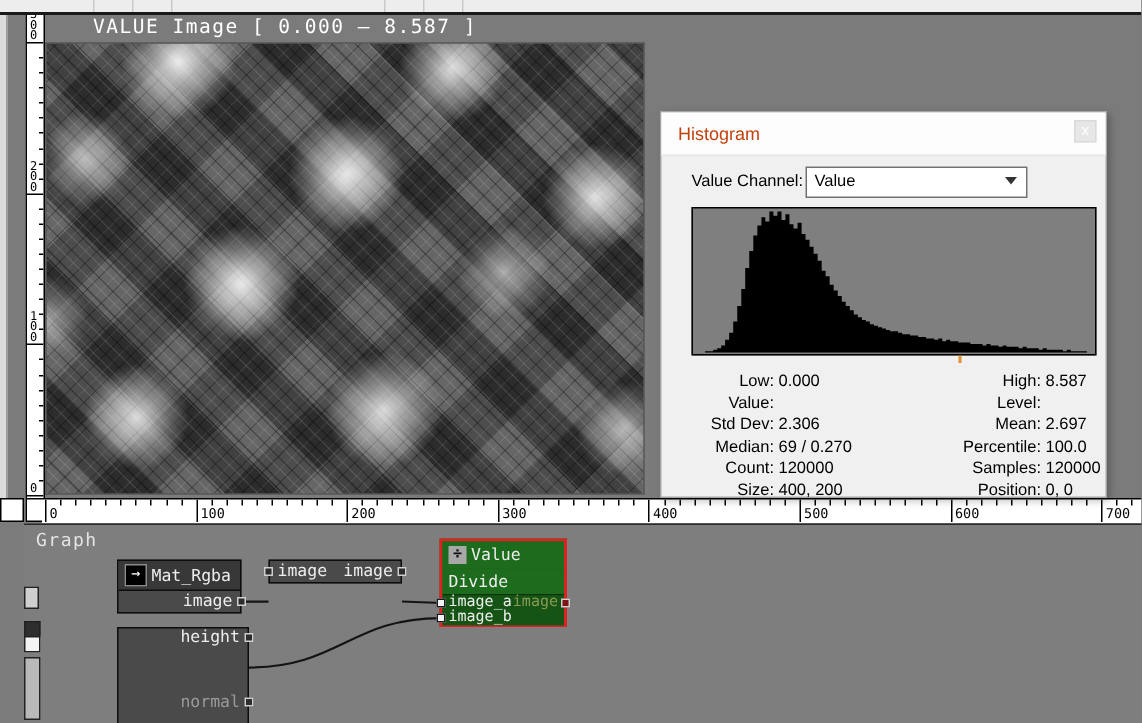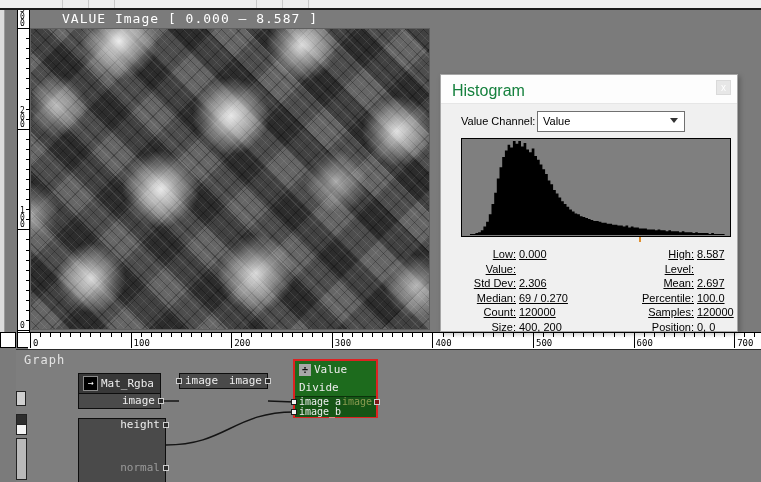--- a/index.html
+++ b/index.html
@@ -67,21 +67,21 @@
   .h-ruler .tick{position:absolute;top:0;width:1px;background:#000;}
   .h-ruler .hlab{position:absolute;bottom:1px;font-family:"DejaVu Sans Mono",monospace;font-size:9px;color:#000;}
 
   
   .hist-panel{
     position:absolute;left:440px;top:74px;width:298px;height:258px;
     background:#f0f0f0;border:1px solid #a6a6a6;box-sizing:border-box;
     box-shadow:2px 2px 5px rgba(0,0,0,.25);
   }
   .hist-titlebar{position:relative;height:28px;background:#fdfdfd;border-bottom:1px solid #e6e6e6;}
-  .hist-title{position:absolute;left:11px;top:7px;font-size:16px;color:#15803d;}
+  .hist-title{position:absolute;left:11px;top:7px;font-size:12px;color:#c2410c;}
   .hist-close{
     position:absolute;right:6px;top:5px;width:15px;height:15px;
     background:#e7e7e7;border:1px solid #dadada;box-sizing:border-box;
     color:#fff;font-size:10px;line-height:13px;text-align:center;cursor:default;
   }
   .channel-row{position:absolute;left:0;top:36px;width:100%;height:21px;}
   .channel-label{position:absolute;left:20px;top:4px;font-size:11px;color:#000;}
   .dropdown{
     position:absolute;left:96px;top:0;width:148px;height:21px;
     background:#fff;border:1px solid #707070;box-sizing:border-box;
@@ -91,21 +91,21 @@
     border-left:4px solid transparent;border-right:4px solid transparent;border-top:5px solid #333;}
   .hist-plot{
     position:absolute;left:20px;top:63px;width:270px;height:99px;
     background:#7f7f7f;border:1px solid #000;box-sizing:border-box;
   }
   .hist-plot svg{display:block;}
   .hist-marker{position:absolute;left:198px;top:162px;width:2px;height:5px;background:#e09030;}
   .stats{
     position:absolute;left:14px;top:172px;width:270px;
     display:grid;grid-template-columns:64px 96px 82px 92px;
-    font-size:11px;color:#000;line-height:14.6px;text-decoration:underline;
+    font-size:11px;color:#000;line-height:14.6px;
   }
   .stats .lbl{text-align:right;padding-right:3px;}
   .stats .val{text-align:left;}
 
   
   .graph-panel{
     position:absolute;left:16px;top:349px;width:761px;height:170px;
     background:#7e7e7e;border-top:1px solid #2a2a2a;box-sizing:border-box;
   }
   .graph-title{position:absolute;left:8px;top:3px;font-size:12px;color:#e4e4e4;letter-spacing:1px;}

